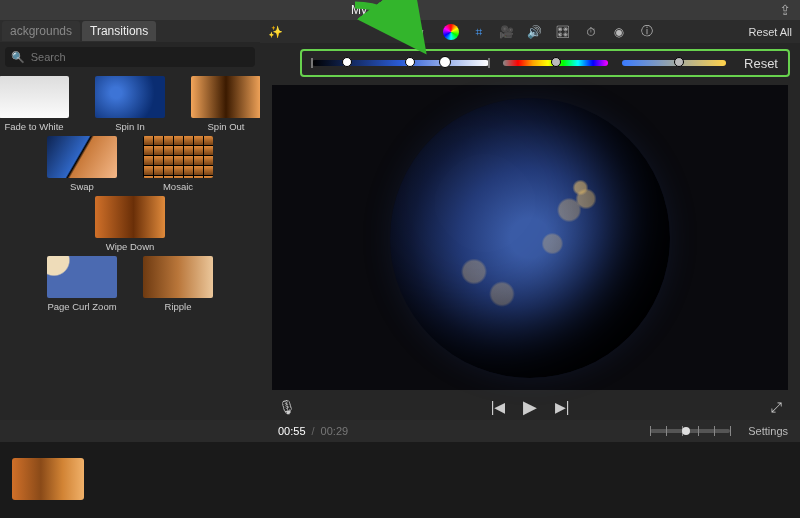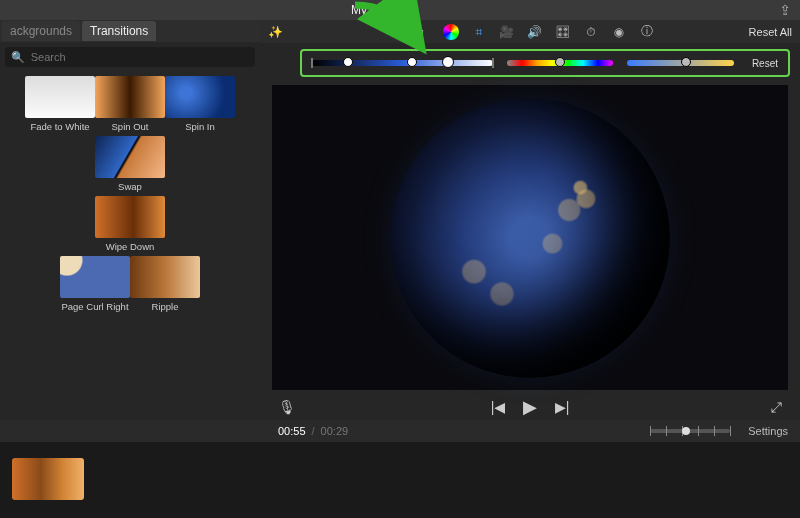--- a/index.html
+++ b/index.html
@@ -16,21 +16,21 @@
   
   .sidebar { display: flex; flex-direction: column; width: 260px; background: #262626; }
   .tabs-row { display: flex; align-items: center; height: 22px; background: #2d2d2d; gap: 2px; padding-left: 2px; }
   .tab { font-size: 12px; padding: 3px 8px; color: #888; background: #333; border-radius: 3px 3px 0 0; }
   .tab.selected { background: #464646; color: #eee; }
   .search-wrap { padding: 5px; }
   .search { display: flex; align-items: center; background: #1c1c1c; border-radius: 4px; height: 20px; padding: 0 6px; gap: 6px; }
   .search-icon { color: #888; font-size: 11px; }
   .search-input { flex: 1; background: transparent; border: 0; color: #ccc; font-size: 11px; outline: none; }
   .gallery { flex: 1; overflow: hidden; padding: 4px; }
-  .row { display: flex; gap: 0; justify-content: center; margin-bottom: 4px; }
+  .row { display: flex; gap: 26px; justify-content: center; margin-bottom: 4px; }
   .thumb { width: 70px; }
   .thumb-img { height: 42px; width: 70px; border-radius: 2px; background: #444; display: block; position: relative; overflow: hidden; }
   .thumb-label { font-size: 9.5px; text-align: center; color: #ccc; padding-top: 3px; white-space: nowrap; }
 
   
   .g-white { background: linear-gradient(#ddd,#fbfbfb); }
   .g-spin  { background: radial-gradient(circle at 30% 40%, #3d74d6 10%, #0a2d72 70%); }
   .g-spinout { background: linear-gradient(90deg,#f3a55a 0%,#3b1a00 50%,#f3a55a 100%); }
   .g-swap { background: linear-gradient(120deg,#0e2452 0%,#2f66c5 45%,#000 47%,#c97a3a 50%,#f4b889 100%); }
   .g-cube { background: linear-gradient(130deg,#153c7a 0%,#3c74d1 60%,#a9c4f3 100%); }
@@ -52,21 +52,21 @@
   .i-color-wheel { background: conic-gradient(red, yellow, lime, cyan, blue, magenta, red); border-radius: 50%; width: 14px; height: 14px; }
 
   
   .cc-bar { height: 28px; margin: 6px 10px 8px 40px; border: 2px solid #68d24e; border-radius: 4px; display: flex; align-items: center; padding: 0 10px; gap: 14px; }
   .slider { height: 6px; border-radius: 3px; flex: 1; position: relative; }
   .s-exposure { background: linear-gradient(90deg,#000 0%,#2b5cd6 50%,#fff 100%); }
   .s-saturation { background: linear-gradient(90deg,#888 0%,#ff0000,#ffa500,#ffff00,#00ff00,#00ffff,#0000ff,#ff00ff 100%); }
   .s-temperature { background: linear-gradient(90deg,#3a7bff 0%,#ffd24a 100%); }
   .knob { position: absolute; width: 10px; height: 10px; background: #fff; border: 1px solid #000; border-radius: 50%; top: -3px; transform: translateX(-50%); }
   .tick { position: absolute; width: 2px; height: 10px; background: #777; top: -2px; transform: translateX(-50%); }
-  .cc-reset { font-size: 10px; color: #ddd; margin-left: 4px; cursor: pointer; }
+  .cc-reset { font-size: 13px; color: #ddd; margin-left: 4px; cursor: pointer; }
 
   
   .arrow { position: absolute; top: 0px; left: 350px; pointer-events: none; }
 
   
   .videoport { flex: 1; background: #0a0a0e; margin: 0 12px 4px 12px; display: flex; align-items: center; justify-content: center; position: relative; }
   .earth { width: 280px; height: 280px; border-radius: 50%;
     background:
       radial-gradient(circle at 68% 32%, rgba(255,210,120,.6) 0 2%, transparent 3%) no-repeat,
       radial-gradient(circle at 70% 36%, rgba(255,210,120,.5) 0 3%, transparent 4%) no-repeat,
@@ -124,44 +124,48 @@
       </div>
     </div>
     <div class="gallery">
 
     <div class="row">
           <div class="thumb">
             <div class="thumb-img g-white"></div>
             <div class="thumb-label">Fade to White</div>
           </div>
           <div class="thumb">
+            <div class="thumb-img g-spin"></div>
+            <div class="thumb-label">Spin In</div>
+          </div>
+          <div class="thumb">
             <div class="thumb-img g-spinout"></div>
             <div class="thumb-label">Spin Out</div>
           </div>
-          <div class="thumb">
-            <div class="thumb-img g-spin"></div>
-            <div class="thumb-label">Spin In</div>
-          </div>
         </div>
         <div class="row">
           <div class="thumb">
             <div class="thumb-img g-swap"></div>
             <div class="thumb-label">Swap</div>
           </div>
+          <div class="thumb">
+            <div class="thumb-img g-mosaic"></div>
+            <div class="thumb-label">Mosaic</div>
+          </div>
         </div>
         <div class="row">
           <div class="thumb">
             <div class="thumb-img g-wipe"></div>
             <div class="thumb-label">Wipe Down</div>
           </div>
         </div>
         <div class="row">
           <div class="thumb">
             <div class="thumb-img g-pagecurl"></div>
-            <div class="thumb-label">Page Curl Right</div>
+            <div class="thumb-label">Page Curl Zoom</div>
           </div>
           <div class="thumb">
             <div class="thumb-img g-ripple"></div>
             <div class="thumb-label">Ripple</div>
           </div>
         </div>
       </div>
   </div>
 
   <div class="preview">

